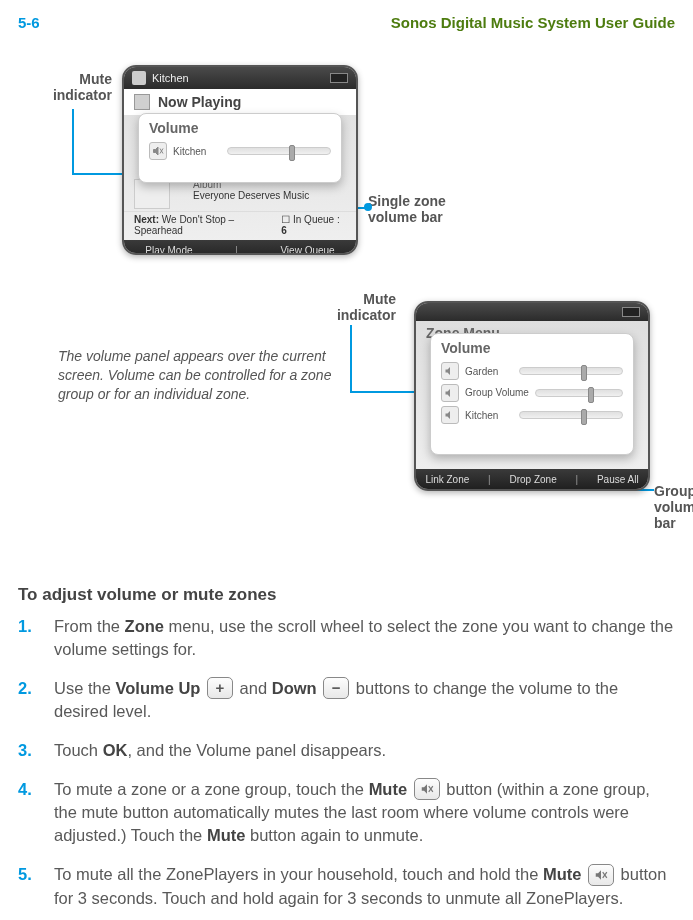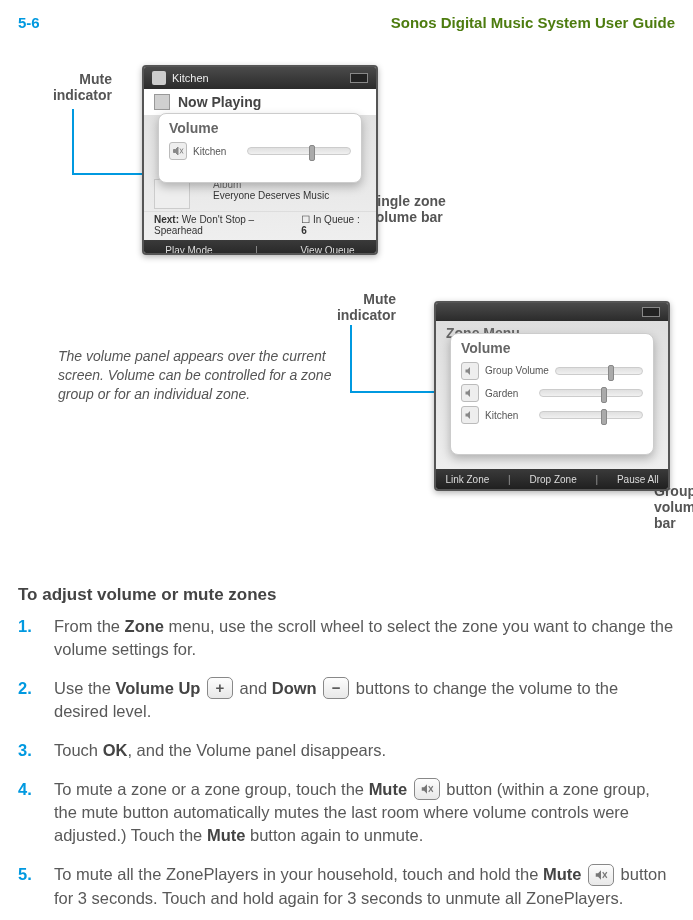--- a/index.html
+++ b/index.html
@@ -15,25 +15,24 @@
   .header { display: flex; justify-content: space-between; font-weight: 700; font-size: 15px; margin-bottom: 32px; }
   .page-num { color: #0099e0; }
   .guide-title { color: #4d7c0f; }
 
   .diagram-area { position: relative; width: 100%; height: 500px; }
 
   
   .screenshot {
     position: absolute;
     border: 2px solid #555;
-    border-radius: 4px;
+    border-radius: 14px;
     background: linear-gradient(#dcdcdc,#f0f0f0);
     box-shadow: 0 2px 6px rgba(0,0,0,.3);
     overflow: hidden;
-    margin-left: 20px;
   }
   .shot1 { left: 104px; top: 2px; width: 236px; height: 190px; }
   .shot2 { left: 396px; top: 238px; width: 236px; height: 190px; }
 
   .titlebar {
     background: linear-gradient(#4a4a4a,#2b2b2b);
     color: #eee; font-size: 11px;
     padding: 4px 8px;
     display: flex; align-items: center; gap: 6px;
   }
@@ -199,30 +198,30 @@
     </div>
     <div class="zone-title">Zone Menu</div>
     <div class="vol-popup vp2">
       <div class="vtitle">Volume</div>
       <div class="vrow">
         <span class="mute-btn">
           <svg viewBox="0 0 24 24" width="12" height="12">
               <path d="M3 9v6h4l5 5V4L7 9H3z" fill="#888"></path>
             </svg>
         </span>
+        <span class="vlabel">Garden</span>
+        <span class="slider"></span>
+      </div>
+      <div class="vrow">
+        <span class="mute-btn">
+          <svg viewBox="0 0 24 24" width="12" height="12">
+              <path d="M3 9v6h4l5 5V4L7 9H3z" fill="#888"></path>
+            </svg>
+        </span>
         <span class="vlabel" style="line-height:1.05">Group Volume</span>
-        <span class="slider"></span>
-      </div>
-      <div class="vrow">
-        <span class="mute-btn">
-          <svg viewBox="0 0 24 24" width="12" height="12">
-              <path d="M3 9v6h4l5 5V4L7 9H3z" fill="#888"></path>
-            </svg>
-        </span>
-        <span class="vlabel">Garden</span>
         <span class="slider"></span>
       </div>
       <div class="vrow">
         <span class="mute-btn">
           <svg viewBox="0 0 24 24" width="12" height="12">
               <path d="M3 9v6h4l5 5V4L7 9H3z" fill="#888"></path>
             </svg>
         </span>
         <span class="vlabel">Kitchen</span>
         <span class="slider"></span>

